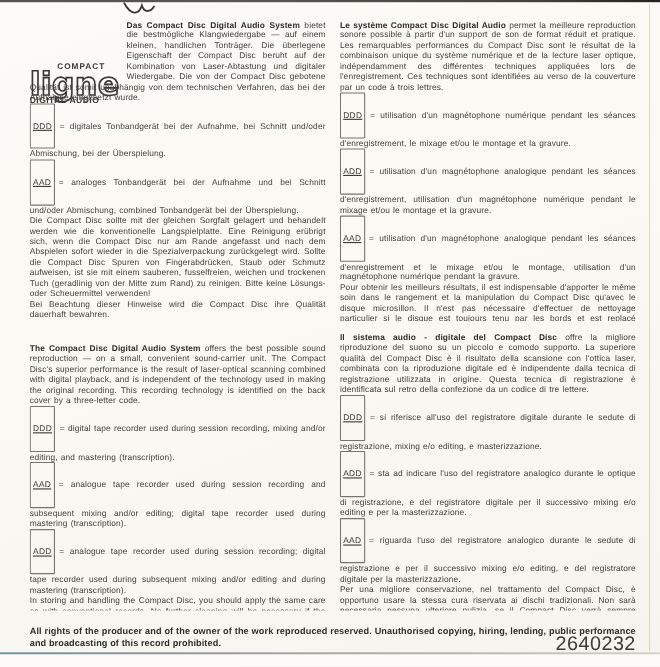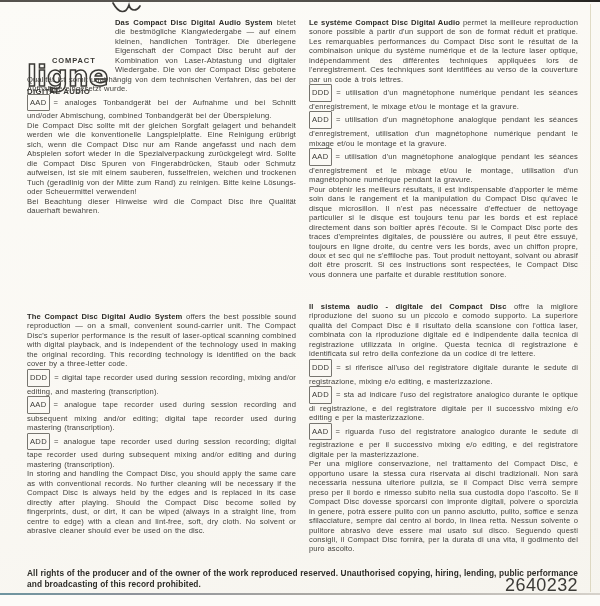--- a/index.html
+++ b/index.html
@@ -15,22 +15,22 @@
   .staple{position:absolute;left:110px;top:1px;}
   .columns{position:absolute;left:27px;top:18px;width:551px;height:537px;display:flex;gap:13px;overflow:hidden;}
   .col{width:269px;color:#403f3b;font-size:7.6px;line-height:9.45px;text-align:justify;
        letter-spacing:.12px;word-spacing:.6px;}
   .sec-de{height:284px;overflow:hidden;}
   .sec-fr{height:274px;overflow:hidden;}
   .sec-en,.sec-it{overflow:hidden;}
   .lang-gap{height:10px;}
   .para{margin:0;}
   .lead b{color:#2e2d29;}
-  .code{display:inline-block;border:1px solid #77756f;border-radius:1px;padding:4px 2px;
-        margin-right:4px;line-height:7.8px;letter-spacing:.3px;color:#3a3935;}
+  .code{display:inline-block;border:1px solid #77756f;border-radius:1px;padding:16px 2px;
+        margin-right:4px;line-height:7.8px;letter-spacing:.3px;color:#3a3935;text-decoration:underline;}
   .cd-logo{float:left;width:80px;height:45px;margin:1px 8px 2px 0;color:#3a3935;}
   .cd-compact{font-weight:bold;font-size:7.5px;letter-spacing:.9px;margin-left:25px;line-height:8px;margin-top:38px;}
   .cd-disc{font-weight:bold;font-size:29px;line-height:22px;font-family:"DejaVu Sans",sans-serif;}
   @supports (-webkit-text-stroke:1px #000){
     .cd-disc{color:transparent;-webkit-text-stroke:1.5px #3a3935;}
   }
   .cd-da{font-weight:bold;font-size:7.8px;letter-spacing:.4px;line-height:10px;}
   .footer{position:absolute;left:27px;right:22px;top:568px;}
   .rights{font-weight:bold;font-size:8.3px;line-height:10.5px;text-align:justify;
           color:#2e2d29;margin:0;letter-spacing:.1px;}
@@ -52,20 +52,21 @@
   <div class="columns">
 
     <div class="col">
       <section class="sec-de">
         <div class="cd-logo">
           <div class="cd-compact">COMPACT</div>
           <div class="cd-disc">ligne</div>
           <div class="cd-da">DIGITAL AUDIO</div>
         </div>
         <p class="para lead"><b>Das Compact Disc Digital Audio System</b> <span>bietet die bestmögliche Klangwiedergabe — auf einem kleinen, handlichen Tonträger. Die überlegene Eigenschaft der Compact Disc beruht auf der Kombination von Laser-Abtastung und digitaler Wiedergabe. Die von der Compact Disc gebotene Qualität ist somit unabhängig von dem technischen Verfahren, das bei der Aufnahme eingesetzt wurde.</span></p>
+        <p class="para"><span class="code">DDD</span><span>= digitales Tonbandgerät bei der Aufnahme, bei Schnitt und/oder Abmischung, bei der Überspielung.</span></p>
         <p class="para"><span class="code">AAD</span><span>= analoges Tonbandgerät bei der Aufnahme und bei Schnitt und/oder Abmischung, combined Tonbandgerät bei der Überspielung.</span></p>
         <p class="para">Die Compact Disc sollte mit der gleichen Sorgfalt gelagert und behandelt werden wie die konventionelle Langspielplatte. Eine Reinigung erübrigt sich, wenn die Compact Disc nur am Rande angefasst und nach dem Abspielen sofort wieder in die Spezialverpackung zurückgelegt wird. Sollte die Compact Disc Spuren von Fingerabdrücken, Staub oder Schmutz aufweisen, ist sie mit einem sauberen, fusselfreien, weichen und trockenen Tuch (geradlinig von der Mitte zum Rand) zu reinigen. Bitte keine Lösungs- oder Scheuermittel verwenden!</p>
         <p class="para">Bei Beachtung dieser Hinweise wird die Compact Disc ihre Qualität dauerhaft bewahren.</p>
       </section>
 
       <div class="lang-gap"></div>
 
       <section class="sec-en">
         <p class="para lead"><b>The Compact Disc Digital Audio System</b> <span>offers the best possible sound reproduction — on a small, convenient sound-carrier unit. The Compact Disc's superior performance is the result of laser-optical scanning combined with digital playback, and is independent of the technology used in making the original recording. This recording technology is identified on the back cover by a three-letter code.</span></p>
         <p class="para"><span class="code">DDD</span><span>= digital tape recorder used during session recording, mixing and/or editing, and mastering (transcription).</span></p>

